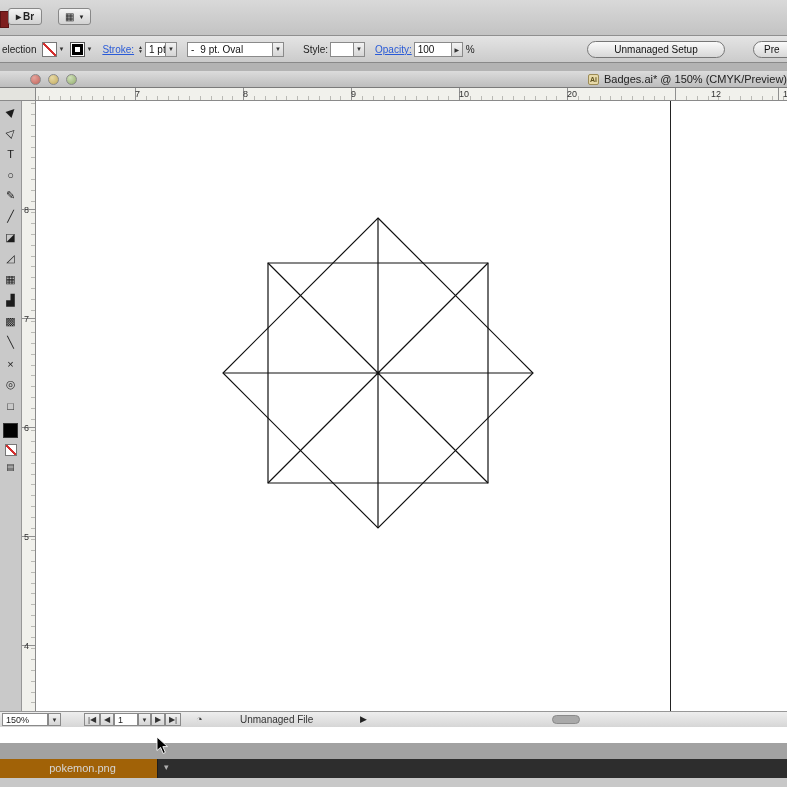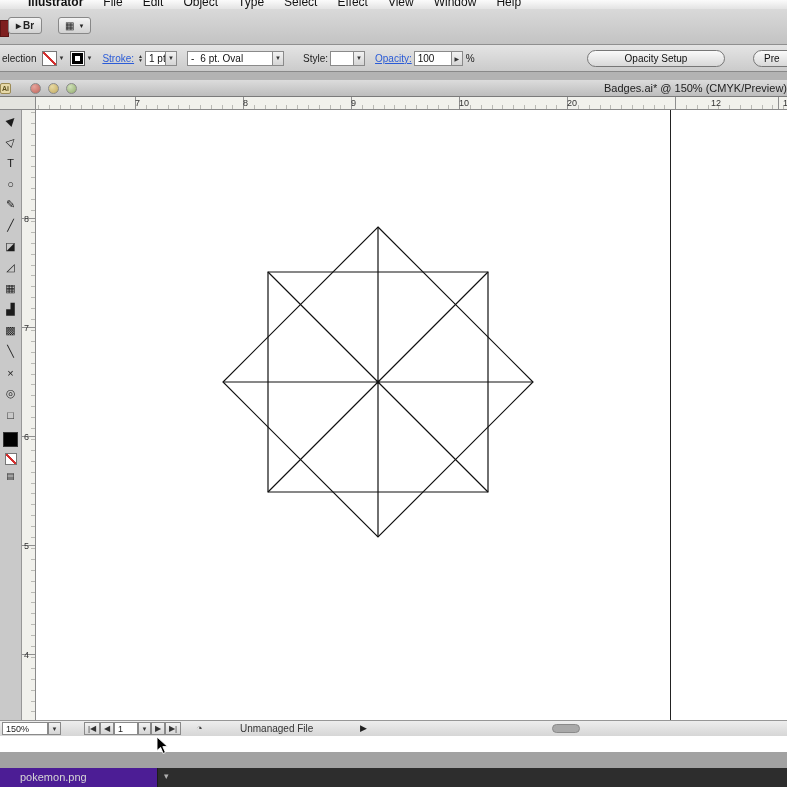--- a/index.html
+++ b/index.html
@@ -38,21 +38,21 @@
   .gapstrip { height:8px; background:#b3b3b3; }
 
   
   .docwindow { position:relative; height:672px; background:#fff; }
   .titlebar { position:relative; height:17px; background:linear-gradient(#dcdcdc,#bdbdbd); border-bottom:1px solid #7a7a7a; }
   .lights { position:absolute; left:30px; top:3px; display:flex; gap:7px; }
   .light { width:11px; height:11px; border-radius:50%; border:1px solid #8a8a8a; }
   .light.r { background:radial-gradient(circle at 35% 30%, #e6a49c, #c0645a); }
   .light.y { background:radial-gradient(circle at 35% 30%, #e7d9a4, #c3ab5f); }
   .light.g { background:radial-gradient(circle at 35% 30%, #cfe0b8, #93ad6d); }
-  .titlewrap { height:100%; display:flex; align-items:center; justify-content:space-between; gap:5px; font-size:11px; color:#222; }
+  .titlewrap { height:100%; display:flex; align-items:center; justify-content:flex-end; gap:5px; font-size:11px; color:#222; }
   .docicon { width:11px; height:11px; background:#e7d9a8; border:1px solid #9c8b55; border-radius:2px; font-size:7px; font-weight:bold; color:#5f5220; line-height:10px; text-align:center; }
 
   .docbody { position:absolute; top:17px; left:0; right:0; bottom:16px; }
 
   .corner { position:absolute; left:0; top:0; width:36px; height:13px; background:#e4e4df; border-bottom:1px solid #8a8a8a; border-right:1px solid #8a8a8a; }
   .hruler { position:absolute; left:36px; right:0; top:0; height:13px; background:#f1f1ec; border-bottom:1px solid #8a8a8a;
     background-image:
       repeating-linear-gradient(90deg,#8f8f8f 0 1px,transparent 1px 108px),
       repeating-linear-gradient(90deg,#b9b9b4 0 1px,transparent 1px 10.8px);
     background-size:100% 100%,100% 4px;
@@ -94,44 +94,30 @@
   .navlast { left:165px; width:16px; }
   .clock { position:absolute; left:196px; top:1px; font-size:11px; color:#444; }
   .statustext { position:absolute; left:240px; top:2px; font-size:10px; color:#333; }
   .flyout { position:absolute; left:360px; top:2px; font-size:9px; color:#222; }
   .hthumb { position:absolute; left:552px; top:3px; width:28px; height:9px; border-radius:5px; background:#a9a9a9; border:1px solid #8a8a8a; }
 
   .belowgap { height:16px; background:#a2a2a2; }
 
   
   .taskbar { position:relative; height:19px; background:#2d2d2d; }
-  .tasktab { position:absolute; left:0; top:0; width:158px; height:19px; background:#4c1d95; border-right:1px solid #1d1d1d; color:#d6d6d6; font-size:11px; line-height:19px; padding-left:20px; }
+  .tasktab { position:absolute; left:0; top:0; width:158px; height:19px; background:#a16207; border-right:1px solid #1d1d1d; color:#d6d6d6; font-size:11px; line-height:19px; padding-left:8px;text-align:center; }
   .taskcaret { position:absolute; left:164px; top:3px; color:#b0b0b0; font-size:9px; }
 
   .cursor { position:absolute; left:156px; top:736px; z-index:50; }
 </style>
 </head>
 <body>
 
 <div id="screen">
 
-  <div class="menubar">
-    <div class="menubar-inner">
-      <span class="b">Illustrator</span>
-      <span>File</span>
-      <span>Edit</span>
-      <span>Object</span>
-      <span>Type</span>
-      <span>Select</span>
-      <span>Effect</span>
-      <span>View</span>
-      <span>Window</span>
-      <span>Help</span>
-    </div>
-  </div>
 
   <div class="appbar">
     <div class="redchip"></div>
     <div class="btn bridge-btn">
       <span>▸</span>
       <span>Br</span>
     </div>
     <div class="btn arrange-btn">
       <span>▦</span>
       <span style="font-size:6px;">▼</span>
@@ -146,31 +132,31 @@
     <span class="mini-caret">▼</span>
     <span class="bluelabel">Stroke:</span>
     <span class="stepper">
       <span>▲</span>
       <span>▼</span>
     </span>
     <span class="field" style="width:21px;">1 pt</span>
     <span class="caret-btn">▼</span>
     <span class="field" style="width:86px; margin-left:10px; gap:6px;">
       <span>-</span>
-      <span>6 pt. Oval</span>
+      <span>9 pt. Oval</span>
     </span>
     <span class="caret-btn">▼</span>
     <span style="margin-left:19px;">Style:</span>
     <span class="field" style="width:24px;"></span>
     <span class="caret-btn">▼</span>
     <span class="bluelabel">Opacity:</span>
     <span class="field" style="width:38px;">100</span>
     <span class="caret-btn">▶</span>
     <span style="margin-left:3px;">%</span>
-    <span class="pill docsetup">Opacity Setup</span>
+    <span class="pill docsetup">Unmanaged Setup</span>
     <span class="pill prefs">Pre</span>
   </div>
 
   <div class="gapstrip"></div>
 
   <div class="docwindow">
     <div class="titlebar">
       <div class="lights">
         <span class="light r"></span>
         <span class="light y"></span>

